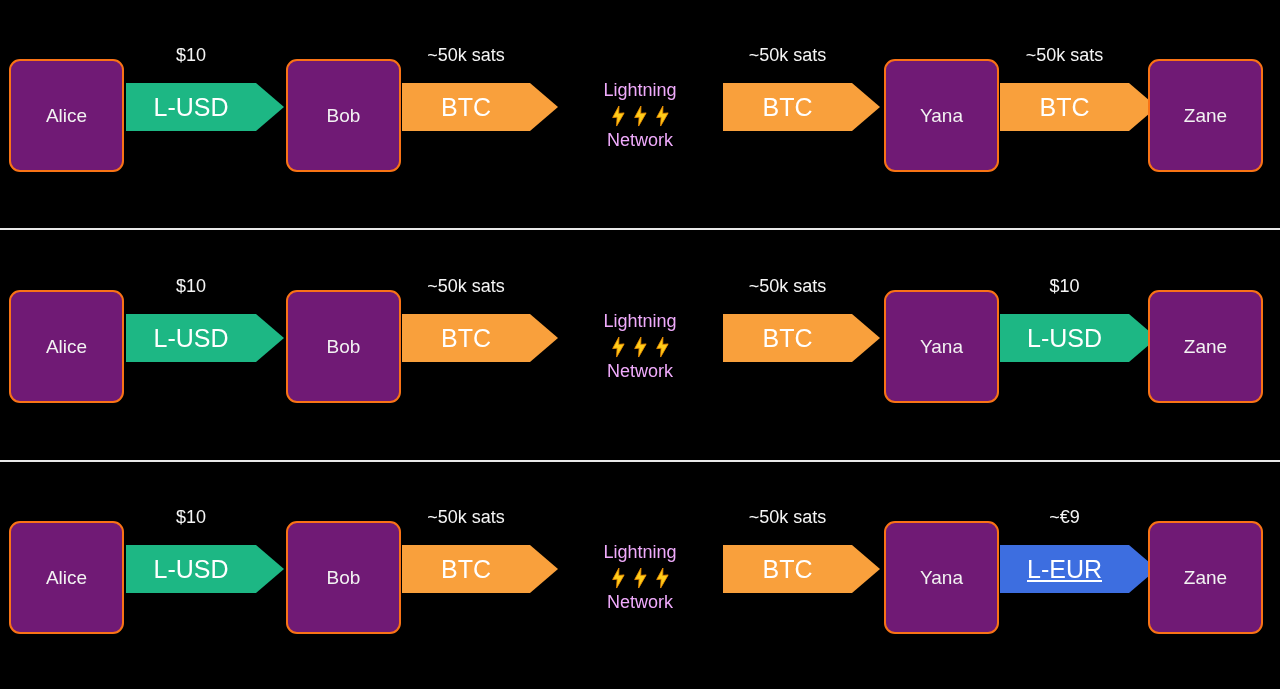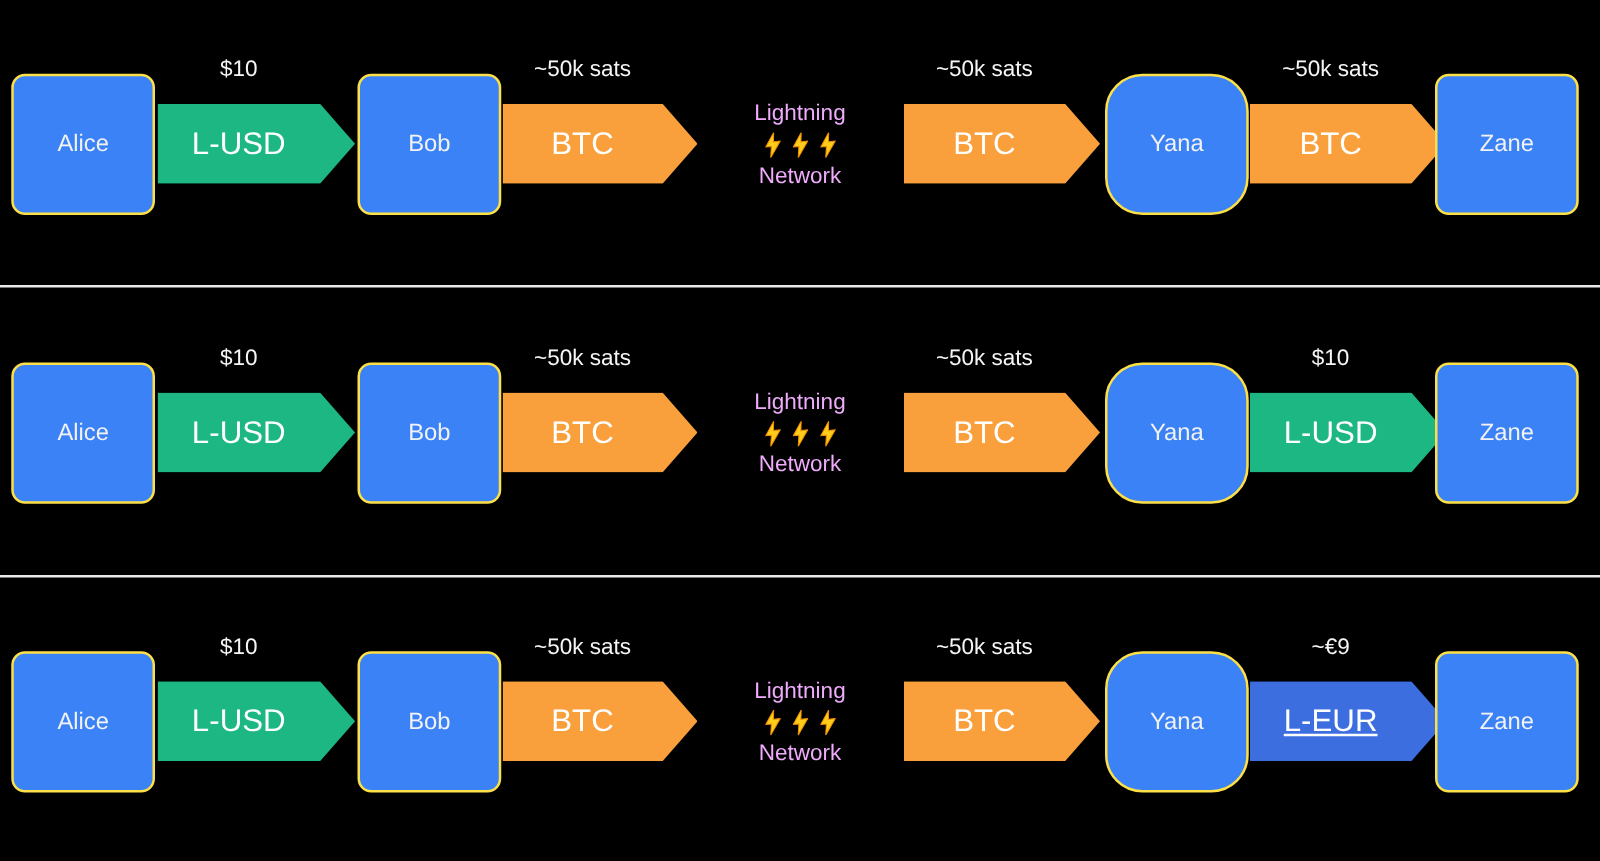--- a/index.html
+++ b/index.html
@@ -7,41 +7,41 @@
     position:relative;width:1280px;height:689px;background:#000;overflow:hidden;
     font-family:"Liberation Sans",sans-serif;color:#f5f5f5;
   }
   .row{position:absolute;left:0;width:1280px;height:228px;}
   .r0{top:0;}
   .r1{top:231px;}
   .r2{top:462px;}
 
   .node{
     position:absolute;top:59px;width:115px;height:113px;box-sizing:border-box;
-    background:#3b82f6;border:2px solid #fde047;border-radius:11px;
+    background:#701a75;border:2px solid #f97316;border-radius:11px;
     display:flex;align-items:center;justify-content:center;
     font-size:19px;color:#f2f2f2;z-index:2;
   }
   .n0{left:9px;}
   .n1{left:286px;text-align:center;}
-  .n2{left:884px;border-radius:30px;}
+  .n2{left:884px;}
   .n3{left:1148px;}
 
   .hop{position:absolute;top:44px;z-index:1;}
   .h0{left:126px;width:158px;}
   .h1{left:402px;width:156px;}
   .h2{left:723px;width:157px;}
   .h3{left:1000px;width:157px;}
 
   .amount{
     width:calc(100% - 28px);height:24px;text-align:center;
     font-size:18px;color:#f5f5f5;line-height:22px;
   }
   .arrow{
-    margin-top:15px;height:64px;
+    margin-top:15px;height:48px;
     clip-path:polygon(0 0, calc(100% - 28px) 0, 100% 50%, calc(100% - 28px) 100%, 0 100%);
     display:flex;align-items:center;justify-content:center;
     padding-right:28px;box-sizing:border-box;
     font-size:25px;color:#ffffff;
   }
 
   .hub{
     position:absolute;left:565px;top:78px;width:150px;text-align:center;
     font-size:18px;line-height:25px;color:#f0abfc;
   }

